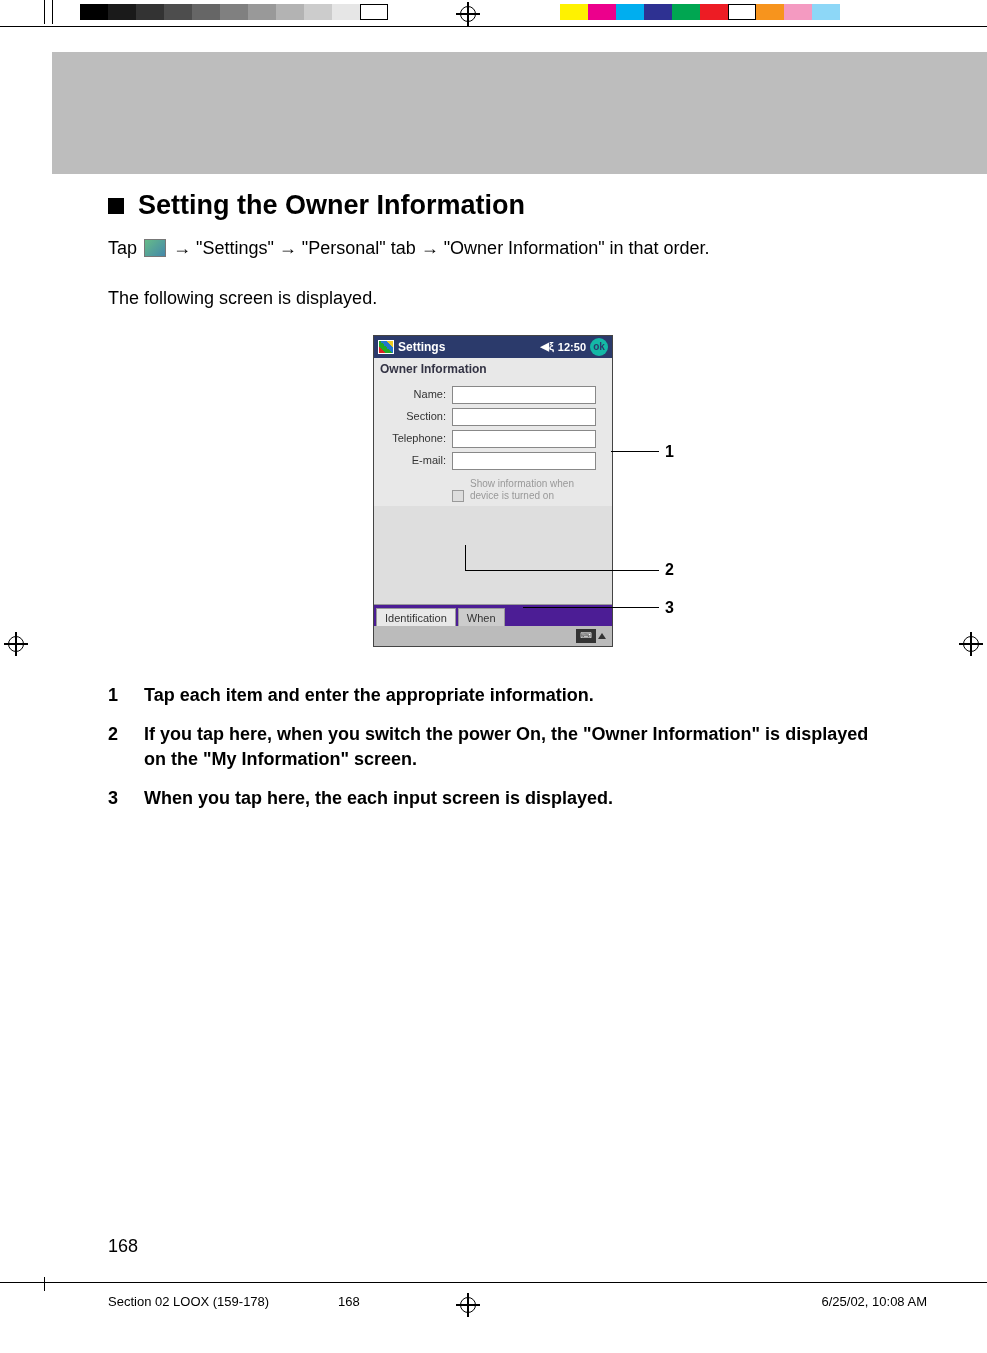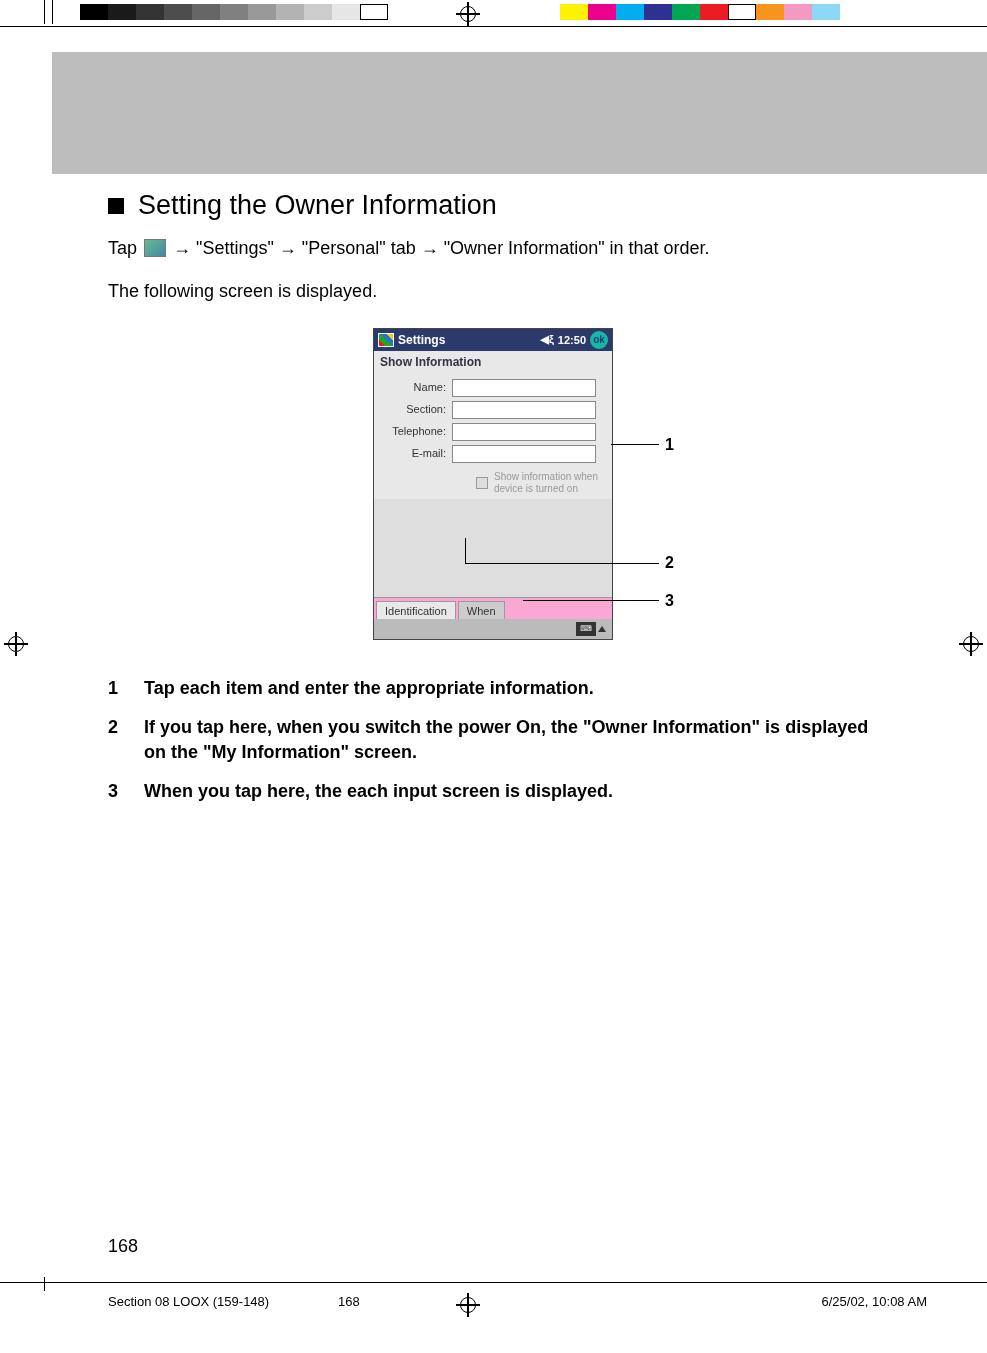--- a/index.html
+++ b/index.html
@@ -50,21 +50,21 @@
   
   .content {
     position:absolute;
     top: 190px;
     left: 108px;
     width: 770px;
     color:#000;
   }
   h1.section-title {
     font-size: 27px;
-    font-weight: normal;
+    font-weight: bold;
     margin-bottom: 14px;
     display:flex;
     align-items:center;
   }
   h1.section-title .bullet {
     width:16px; height:16px; background:#000; margin-right:14px;
     display:inline-block; flex-shrink:0;
   }
   .body-text { font-size: 18px; line-height: 1.55; }
   .body-text .start-icon {
@@ -115,29 +115,29 @@
     padding: 6px 8px 4px 0;
     background:#e8e8e8;
   }
   .field-row { display:flex; align-items:flex-start; margin-bottom:4px; }
   .field-row label { width:78px; text-align:right; padding-right:6px; color:#333; padding-top:2px; }
   .field-row .inp {
     flex:1; height:18px; background:#fff; border:1px solid #888; margin-right:8px;
   }
   .field-row .inp.tall { height:46px; }
   .check-row {
-    display:flex; align-items:center; padding-left:102px; margin-top:8px; color:#999;
+    display:flex; align-items:flex-end; padding-left:78px; margin-top:8px; color:#999;
   }
   .check-row .cb {
     width:12px; height:12px; border:1px solid #999; margin-right:6px; background:#ddd; flex-shrink:0; margin-top:1px;
   }
   .check-row .cbtext { font-size:10px; line-height:1.2; }
   .ppc .tabs {
     position:absolute; bottom:20px; left:0; right:0; height:22px;
-    background:#f9a8d4; border-top:1px solid #999;
+    background:#4c1d95; border-top:1px solid #999;
     display:flex; align-items:flex-end; font-size:11px;
   }
   .ppc .tabs .tab {
     padding:3px 8px; background:#e8e8e8; border:1px solid #999; border-bottom:none;
     margin-left:2px; position:relative; top:1px;
   }
   .ppc .tabs .tab.inactive { background:#ccc; }
   .ppc .sip-bar {
     position:absolute; bottom:0; left:0; right:0; height:20px; background:#bbb;
     display:flex; justify-content:flex-end; align-items:center; padding-right:6px;
@@ -223,38 +223,38 @@
   <h1 class="section-title">
     <span class="bullet"></span>
     <span>Setting the Owner Information</span>
   </h1>
 
   <p class="body-text">
     <span>Tap </span>
     <span class="start-icon"></span>
     <span class="arrow"> → "Settings" → "Personal" tab → "Owner Information" in that order.</span>
   </p>
-  <p class="body-text" style="margin-top:15px;">The following screen is displayed.</p>
+  <p class="body-text" style="margin-top:22px;">The following screen is displayed.</p>
 
   <div class="shot-wrap">
     <div class="ppc">
       <div class="titlebar">
         <div class="left">
           <div class="flag"></div>
           <span>Settings</span>
         </div>
         <div class="right">
           <span>◀ξ</span>
           <span>12:50</span>
           <div class="ok">
               <span>ok</span>
             </div>
         </div>
       </div>
-      <div class="subtitle">Show Information</div>
+      <div class="subtitle">Owner Information</div>
       <div class="form">
         <div class="field-row">
           <label>Name:</label>
           <div class="inp"></div>
         </div>
         <div class="field-row">
           <label>Section:</label>
           <div class="inp"></div>
         </div>
         <div class="field-row">
@@ -307,19 +307,19 @@
       <div class="txt">When you tap here, the each input screen is displayed.</div>
     </div>
   </div>
 </div>
 
 <div class="page-no">168</div>
 
 <div class="footer-rule"></div>
 <div class="footer-notch"></div>
 <div class="footer-slug">
-  <span>Section 08 LOOX (159-148)</span>
+  <span>Section 02 LOOX (159-178)</span>
   <span style="position:absolute; left:230px;">168</span>
   <span>6/25/02, 10:08 AM</span>
 </div>
 <div class="reg-cross footer-cross" style="position:absolute;">
     <div class="ring"></div>
   </div>
 
 </body></html>

